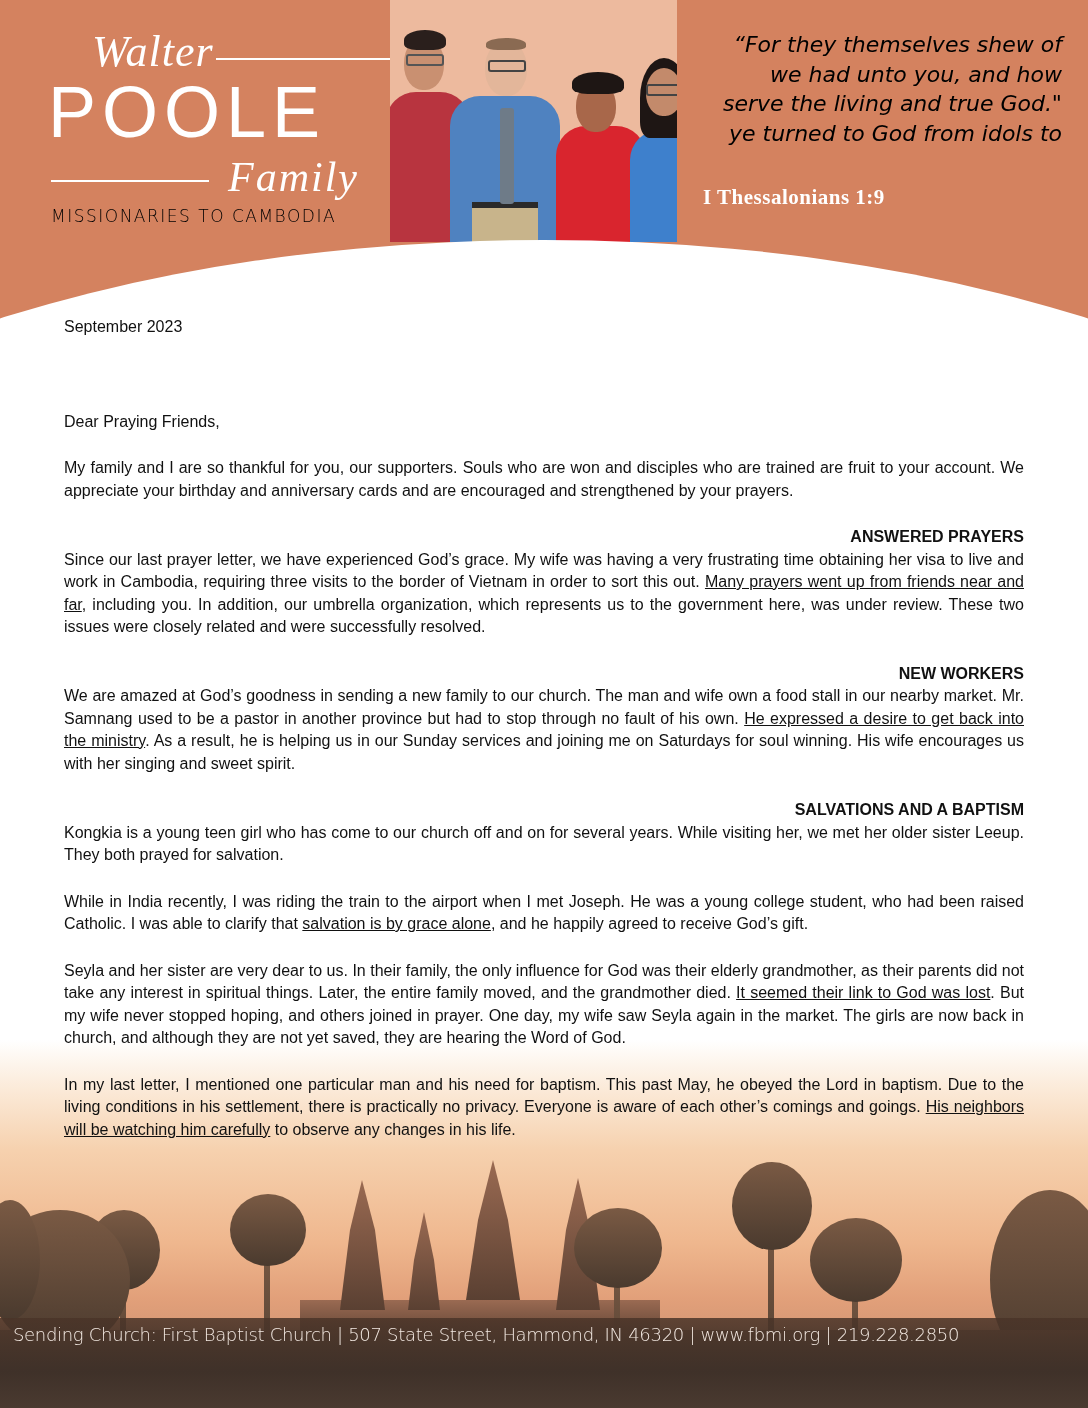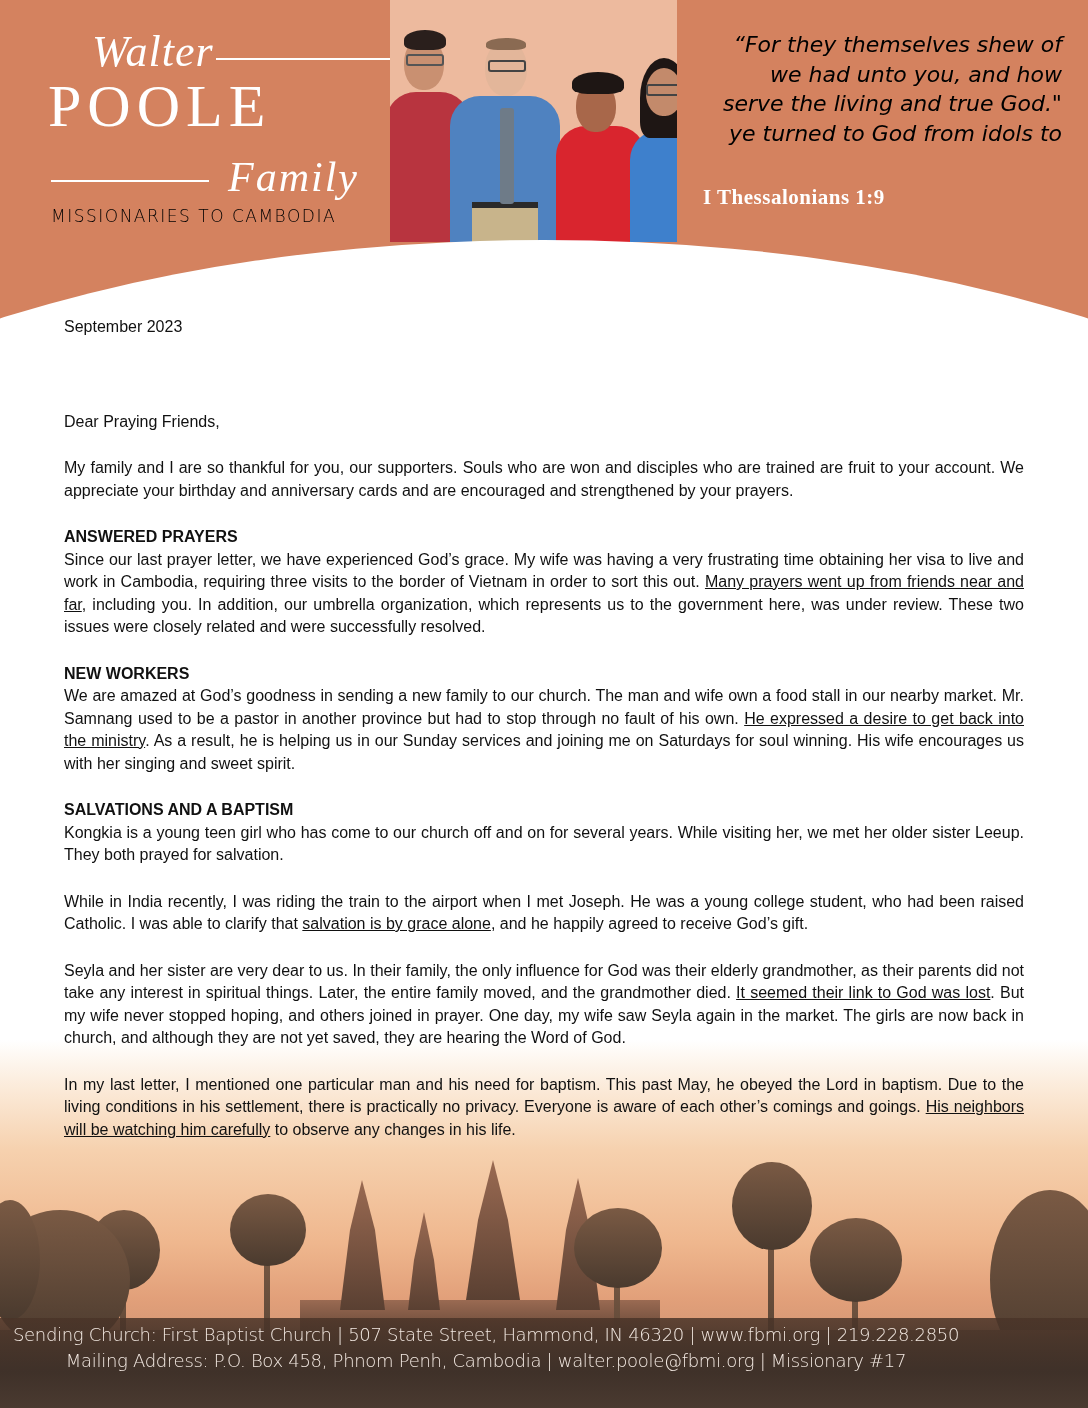--- a/index.html
+++ b/index.html
@@ -19,22 +19,22 @@
   }
   .logo { position: absolute; left: 48px; top: 30px; width: 320px; color: #fff; }
   .logo-walter {
     position: absolute; left: 0; top: 0;
     font-family: "Liberation Serif", serif; font-style: italic;
     font-size: 44px; letter-spacing: 1px; line-height: 1; margin-left: 44px;
   }
   .logo-rule-top { position: absolute; left: 168px; top: 28px; width: 176px; height: 2px; background: #fff; }
   .logo-poole {
     position: absolute; left: 0; top: 46px;
-    font-family: Liberation Serif, serif; font-weight: 200;
-    font-size: 60px; letter-spacing: 6px; line-height: 1;
+    font-family: Liberation Sans, sans-serif; font-weight: 200;
+    font-size: 72px; letter-spacing: 6px; line-height: 1;
     -webkit-text-stroke: 0px; color: transparent;
     text-shadow: none;
     text-align: right;
   }
   .logo-poole span { color: #fff; font-weight: 100; }
   .logo-rule-bot { position: absolute; left: 3px; top: 150px; width: 158px; height: 2px; background: #fff; }
   .logo-family {
     position: absolute; left: 180px; top: 126px;
     font-family: "Liberation Serif", serif; font-style: italic;
     font-size: 42px; letter-spacing: 2px; line-height: 1;
@@ -67,21 +67,21 @@
   .letter {
     position: absolute; left: 64px; top: 316px; width: 960px;
     font-size: 16px; line-height: 22.5px; color: #111;
     font-family: "Liberation Sans", sans-serif;
   }
   .letter p { margin: 0; text-align: justify; }
   .letter .date { margin: 0; }
   .letter .greeting { margin-top: 72px; }
   .letter .para { margin-top: 24px; }
   .letter h3 {
-    margin: 24px 0 0 0; text-align: left; font-size: 16px; line-height: 22.5px; font-weight: bold;
+    margin: 24px 0 0 0; text-align: right; font-size: 16px; line-height: 22.5px; font-weight: bold;
   }
   .letter h3 + p { margin-top: 0; }
   .letter .u { text-decoration: underline; }
   
   .sky {
     position: absolute; left: 0; top: 1040px; width: 1088px; height: 368px;
     background: linear-gradient(to bottom,
       rgba(255,255,255,0) 0%,
       rgba(250,228,205,0.7) 12%,
       #F6D1AE 30%,
@@ -211,14 +211,13 @@
 
   <h3>SALVATIONS AND A BAPTISM</h3>
   <p><span>Kongkia is a young teen girl who has come to our church off and on for several years. While visiting her, we met her older sister Leeup. They both prayed for salvation.</span></p>
   <p class="para"><span>While in India recently, I was riding the train to the airport when I met Joseph. He was a young college student, who had been raised Catholic. I was able to clarify that </span><span class="u">salvation is by grace alone</span><span>, and he happily agreed to receive God’s gift.</span></p>
   <p class="para"><span>Seyla and her sister are very dear to us. In their family, the only influence for God was their elderly grandmother, as their parents did not take any interest in spiritual things. Later, the entire family moved, and the grandmother died. </span><span class="u">It seemed their link to God was lost</span><span>. But my wife never stopped hoping, and others joined in prayer. One day, my wife saw Seyla again in the market. The girls are now back in church, and although they are not yet saved, they are hearing the Word of God.</span></p>
   <p class="para"><span>In my last letter, I mentioned one particular man and his need for baptism. This past May, he obeyed the Lord in baptism. Due to the living conditions in his settlement, there is practically no privacy. Everyone is aware of each other’s comings and goings. </span><span class="u">His neighbors will be watching him carefully</span><span> to observe any changes in his life.</span></p>
 </div>
 
 <div class="footer-text">
   <span class="footer-line">Sending Church: First Baptist Church | 507 State Street, Hammond, IN 46320 | www.fbmi.org | 219.228.2850</span>
-  <span class="footer-line">Mailing Address: P.O. Box 458, Phnom Penh, Cambodia | walter.poole@fbmi.org | Missionary #17</span>
 </div>
 
 </body></html>

